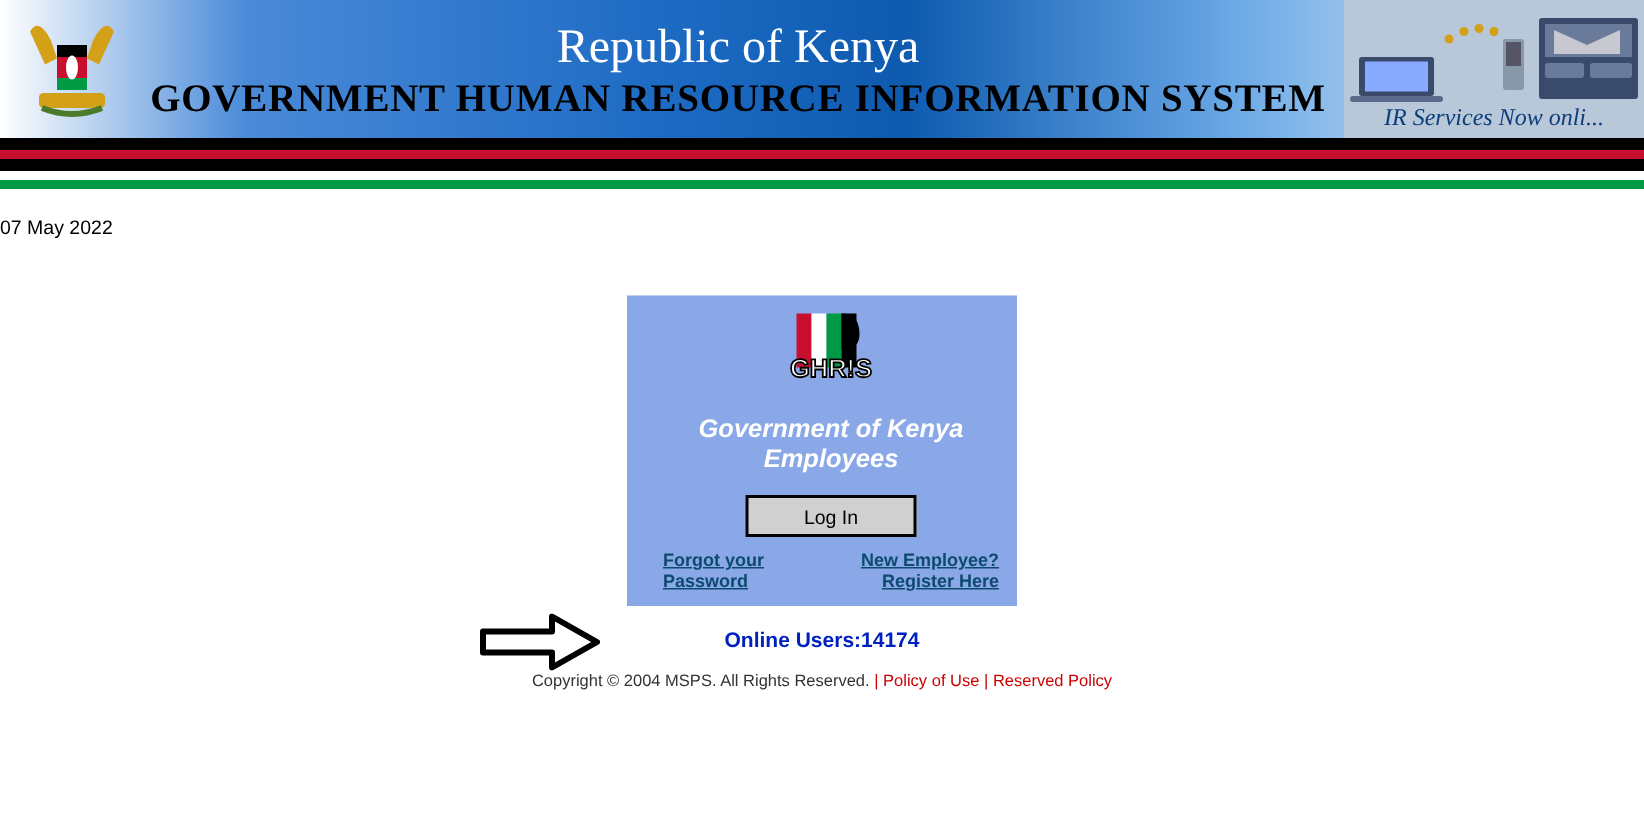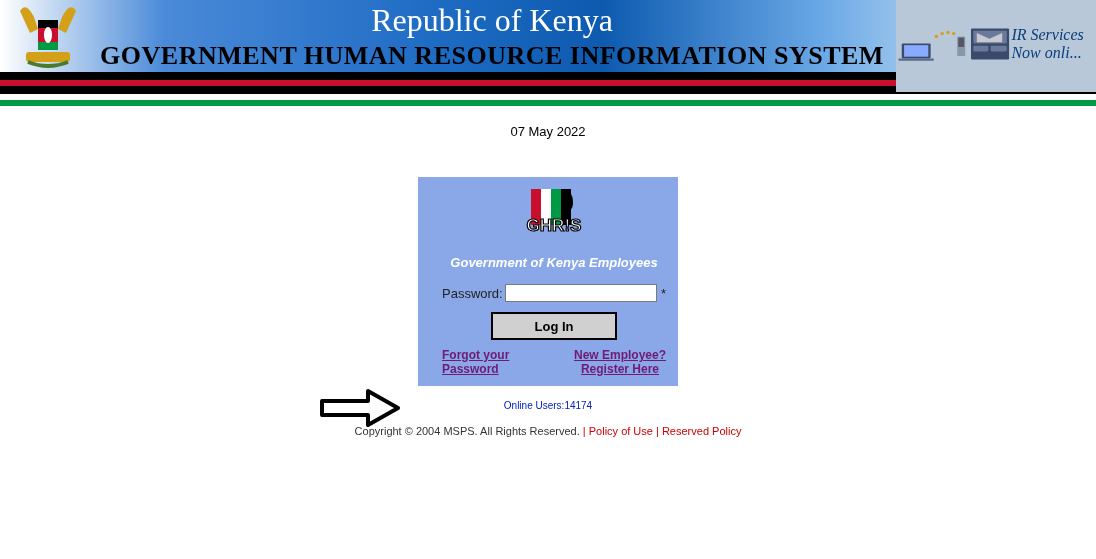--- a/index.html
+++ b/index.html
@@ -1,19 +1,19 @@
 <!DOCTYPE html>
 <html><head>
   <meta charset="utf-8">
   <style>
     * { margin: 0; padding: 0; box-sizing: border-box; }
     body { font-family: Verdana, Arial, sans-serif; background: #fff; }
 
     .header {
-      height: 72px;
+      height: 92px;
       background: linear-gradient(to right, #fff 0%, #4a8ad8 15%, #1e6bc4 40%, #0d5aaf 55%, #6aa8e6 75%, #bad8f0 88%, #e8f0f8 100%);
       display: flex;
       align-items: center;
       position: relative;
     }
     .coat-of-arms {
       width: 80px;
       height: 80px;
       margin-left: 8px;
       position: relative;
@@ -42,40 +42,39 @@
     }
 
     .header-right {
       position: absolute;
       right: 0;
       top: 0;
       width: 200px;
       height: 92px;
       background: #b8c8d8;
       display: flex;
-      flex-direction: row;
+      flex-direction: column;
       justify-content: flex-end;
       align-items: center;
       padding-bottom: 4px;
     }
     .header-right svg { width: 100%; height: 62px; }
     .header-right-text {
       font-family: 'Brush Script MT', cursive;
       font-style: italic;
       color: #0a3d7a;
       font-size: 16px;
     }
 
     .stripe-black { height: 8px; background: #000; }
     .stripe-red { height: 6px; background: #c8102e; }
     .stripe-green { height: 6px; background: #009a44; }
     .stripe-gap { height: 6px; background: #fff; }
 
     .date-row {
-      text-align: center;
       font-size: 13px;
       margin: 18px 0 38px 0;
       color: #000;
     }
 
     .login-wrap {
       display: flex;
       justify-content: center;
       position: relative;
     }
@@ -90,21 +89,21 @@
     .ghris-logo {
       text-align: center;
     }
     .ghris-logo svg { display: inline-block; }
 
     .panel-subtitle {
       text-align: center;
       color: #fff;
       font-weight: bold;
       font-style: italic;
-      font-size: 13px;
+      font-size: 17px;
       margin: 8px 0 14px 0;
     }
 
     .form-row {
       display: flex;
       align-items: center;
       margin-bottom: 6px;
     }
     .form-row label {
       width: 78px;
@@ -116,56 +115,56 @@
       height: 18px;
       border: 1px solid #7a7a7a;
       background: #fff;
       font-size: 12px;
       padding: 0 2px;
     }
     .asterisk { color: #222; font-size: 13px; margin-left: 4px; }
 
     .login-btn-wrap { text-align: center; margin: 10px 0 8px 0; }
     .login-btn {
-      width: 126px;
+      width: 114px;
       height: 28px;
       background: #d0d0d0;
       border: 2px solid #000;
       font-size: 13px;
-      font-weight: bold;
+      font-weight: normal;
       cursor: pointer;
     }
 
     .links-row {
       display: flex;
       justify-content: space-between;
       align-items: flex-start;
     }
     .links-row a {
-      color: #701a75;
+      color: #0c4a6e;
       font-size: 12px;
       font-weight: bold;
       text-decoration: underline;
     }
-    .link-right { text-align: center; }
+    .link-right { text-align: right; }
 
     .arrow {
       position: absolute;
       left: 318px;
       top: 212px;
       width: 84px;
       height: 38px;
       pointer-events: none;
     }
 
     .online-users {
       text-align: center;
       color: #0020c0;
-      font-weight: normal;
-      font-size: 10px;
+      font-weight: bold;
+      font-size: 14px;
       margin: 14px 0;
     }
 
     .footer {
       text-align: center;
       font-size: 11px;
       color: #333;
     }
     .footer a {
       color: #c00;
@@ -233,25 +232,20 @@
         <rect x="42" y="2" width="10" height="36" fill="#009a44"></rect>
         <rect x="52" y="2" width="10" height="36" fill="#000"></rect>
         <path d="M52 2 q12 0 12 14 q0 10 -12 10" fill="#000"></path>
         <text x="45" y="44" text-anchor="middle" font-family="Arial Black, Arial" font-size="17" font-weight="900" fill="#fff" stroke="#000" stroke-width="1.2">GHR!S</text>
       </svg>
     </div>
 
     <div class="panel-subtitle">Government of Kenya Employees</div>
 
 
-    <div class="form-row">
-      <label>Password:</label>
-      <input type="password" class="inp" value="" style="">
-      <span class="asterisk">*</span>
-    </div>
 
     <div class="login-btn-wrap">
       <button class="login-btn">Log In</button>
     </div>
 
     <div class="links-row">
       <a href="#"><span>Forgot your<br>Password</span></a>
       <a href="#" class="link-right"><span>New Employee?<br>Register Here</span></a>
     </div>
 

